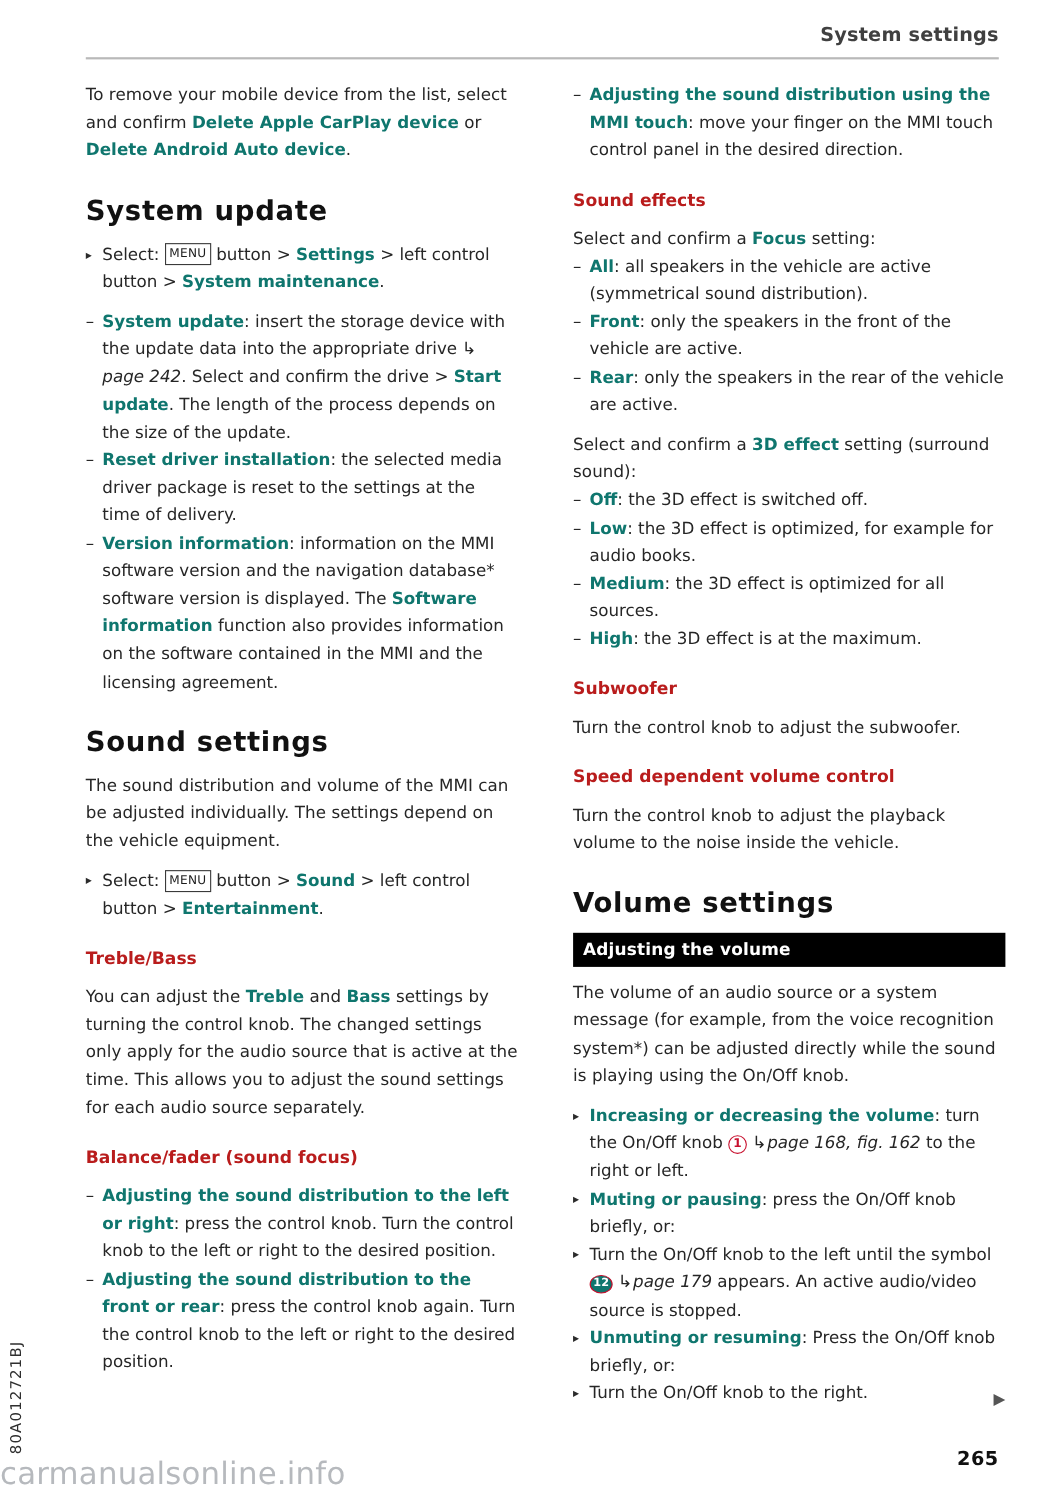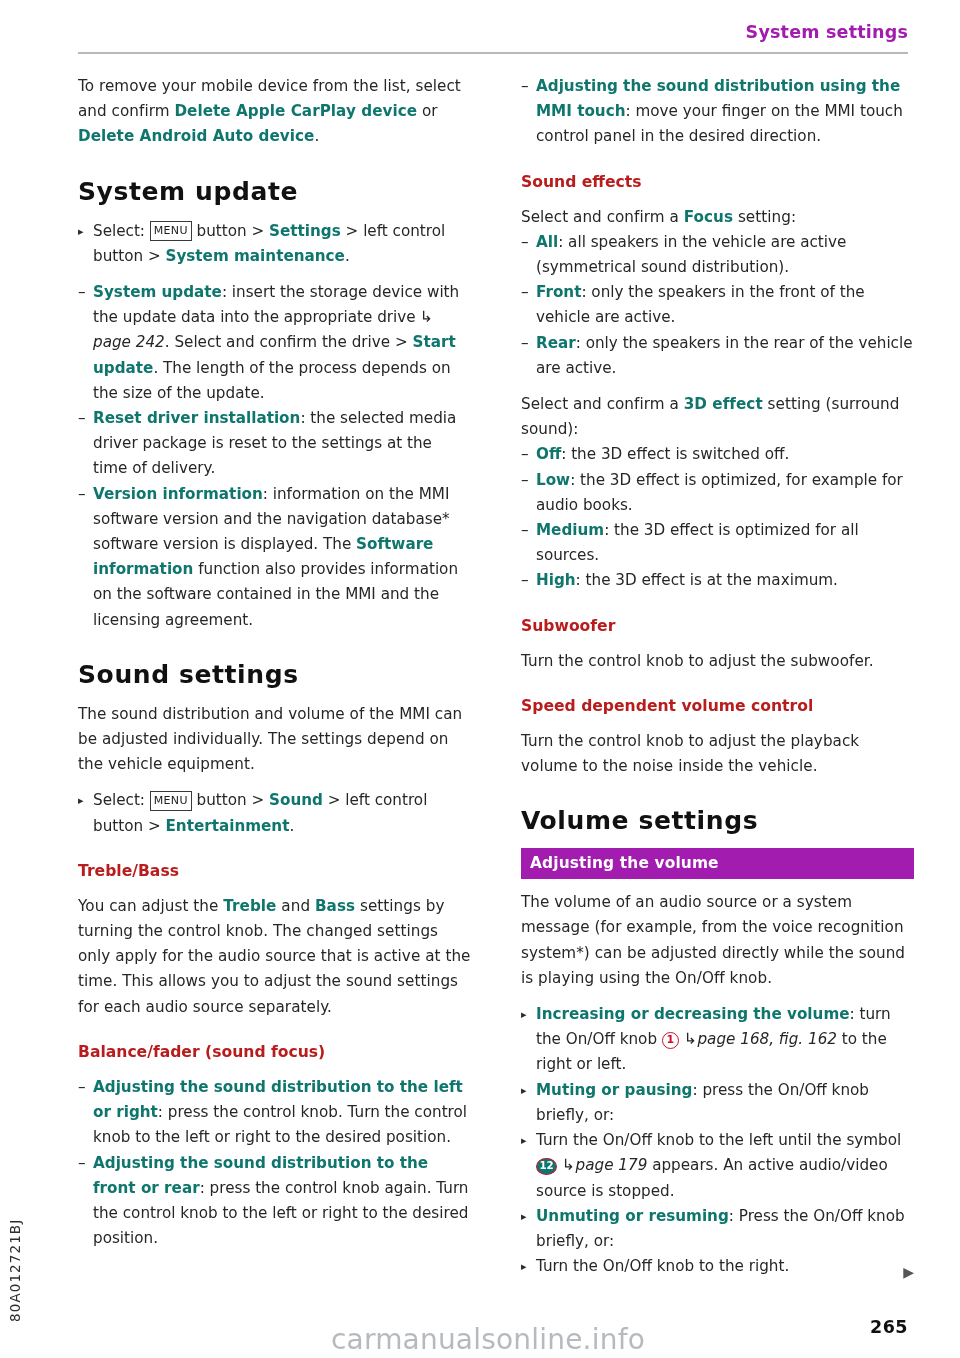--- a/index.html
+++ b/index.html
@@ -20,21 +20,21 @@
   .page-header {
     position: absolute;
     left: 78px;
     top: 22px;
     width: 830px;
     text-align: right;
   }
   .page-header .title {
     font-size: 17.5px;
     font-weight: bold;
-    color: #a21caf;
+    color: #404040;
     letter-spacing: 0.2px;
     display: inline-block;
   }
   .header-rule {
     position: absolute;
     left: 78px;
     top: 52px;
     width: 830px;
     height: 2px;
     background: #b9b9b9;
@@ -76,21 +76,21 @@
   }
   h2.sub {
     margin: 0;
     font-size: 15.6px;
     font-weight: bold;
     color: #b91c1c;
     line-height: 24px;
   }
 
   .banner {
-    background: #a21caf;
+    background: #000000;
     color: #ffffff;
     font-size: 15.4px;
     font-weight: bold;
     line-height: 20px;
     padding: 5px 9px 6px 9px;
     letter-spacing: 0.15px;
   }
 
   b, strong { font-weight: bold; color: #0f766e; }
 
@@ -199,24 +199,24 @@
     position: absolute;
     right: 52px;
     bottom: 21px;
     font-size: 17.5px;
     font-weight: bold;
     color: #101010;
     letter-spacing: 0.5px;
   }
   .watermark {
     position: absolute;
-    left: 16px;
+    left: 0;
     right: 0;
     bottom: 2px;
-    text-align: center;
+    text-align: left;
     font-size: 28px;
     color: #8a8f96;
     opacity: 0.62;
     letter-spacing: 0.2px;
     font-family: "DejaVu Sans", "Liberation Sans", sans-serif;
   }
 
   .rel { position: relative; }
 </style>
 </head>

